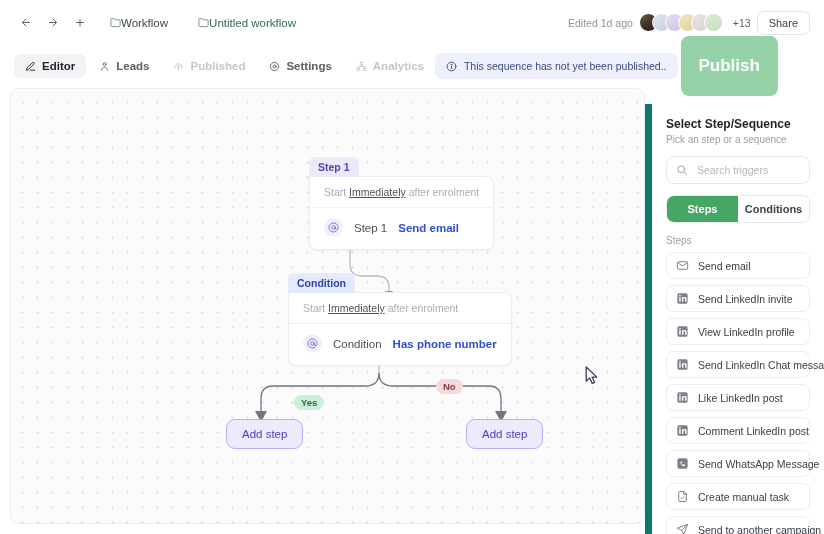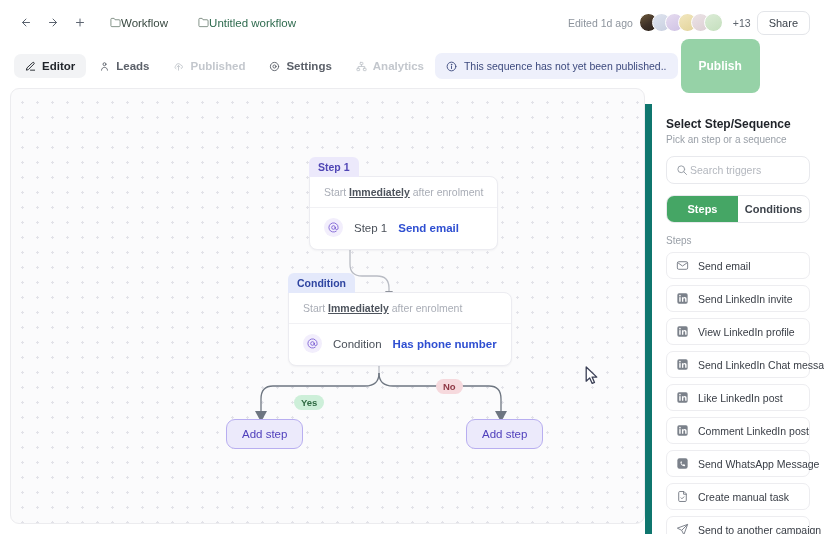--- a/index.html
+++ b/index.html
@@ -67,21 +67,21 @@
   .tab.active { background: #f2f3f5; color: #1f2329; }
   .tab.disabled { color: #c3c7cd; cursor: default; }
   .tab .ic { display: flex; align-items: center; }
   .bar-right { margin-left: auto; display: flex; align-items: center; gap: 3px; padding-right: 13px; }
   .notice {
     display: flex; align-items: center; gap: 7px;
     background: #eef0fb; color: #3d4a7e; border-radius: 7px;
     font-size: 10.5px; padding: 7px 11px; white-space: nowrap;
   }
   .publish-btn {
-    background: #96d2a7; color: #ffffff; font-size: 12px; font-weight: 600;
+    background: #96d2a7; color: #ffffff; font-size: 17px; font-weight: 600;
     border: none; border-radius: 8px; padding: 20px 18px; cursor: pointer;
   }
 
   
   #canvas-wrap {
     position: absolute; left: 10px; top: 88px;
     width: 635px; height: 436px;
     background: #fbfbfc;
     border: 1px solid #ececef;
     border-radius: 9px;
@@ -112,21 +112,21 @@
     box-shadow: 0 1px 2px rgba(20,20,40,0.045);
     overflow: hidden;
     margin-top: -1px;
   }
   .node-top {
     padding: 9px 14px;
     font-size: 10.5px; color: #a9adb6;
     border-bottom: 1px solid #f1f1f4;
     white-space: nowrap;
   }
-  .node-top b { color: #4e545d; font-weight: 700; text-decoration: underline; }
+  .node-top b { color: #4e545d; font-weight: 400; text-decoration: underline; }
   .node-body {
     display: flex; align-items: center; gap: 11px;
     padding: 10px 14px 12px 14px;
   }
   .node-ico {
     width: 19px; height: 19px; border-radius: 50%;
     background: #f2eefc; color: #7a5fd3;
     display: flex; align-items: center; justify-content: center;
     font-size: 10px; flex: 0 0 auto;
   }
@@ -155,21 +155,21 @@
   #panel {
     position: absolute; left: 645px; top: 104px;
     width: 179px; height: 446px;
     background: #ffffff;
     border-left: 7px solid #0f766e;
     padding: 13px 14px 0 14px;
   }
   .p-title { font-size: 12px; font-weight: 700; color: #1f2329; }
   .p-sub { font-size: 10px; color: #9aa0a8; margin-top: 3px; }
   .search-box {
-    margin-top: 11px; display: flex; align-items: center; 
+    margin-top: 11px; display: flex; align-items: center; gap: 7px;
     border: 1px solid #e8e9ed; border-radius: 8px; padding: 6px 9px;
     background: #fff;
   }
   .search-box input {
     border: none; outline: none; font-size: 10.5px; color: #3a3f46;
     width: 100%; background: transparent; font-family: "Liberation Sans", sans-serif;
   }
   .search-box input::placeholder { color: #b3b7be; }
   .seg {
     margin-top: 11px; display: flex;

